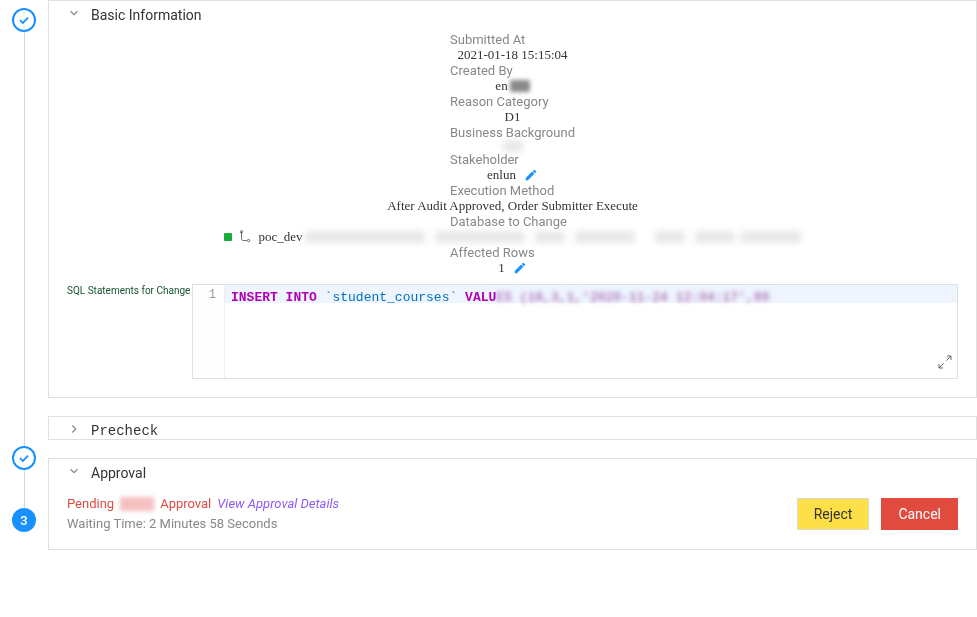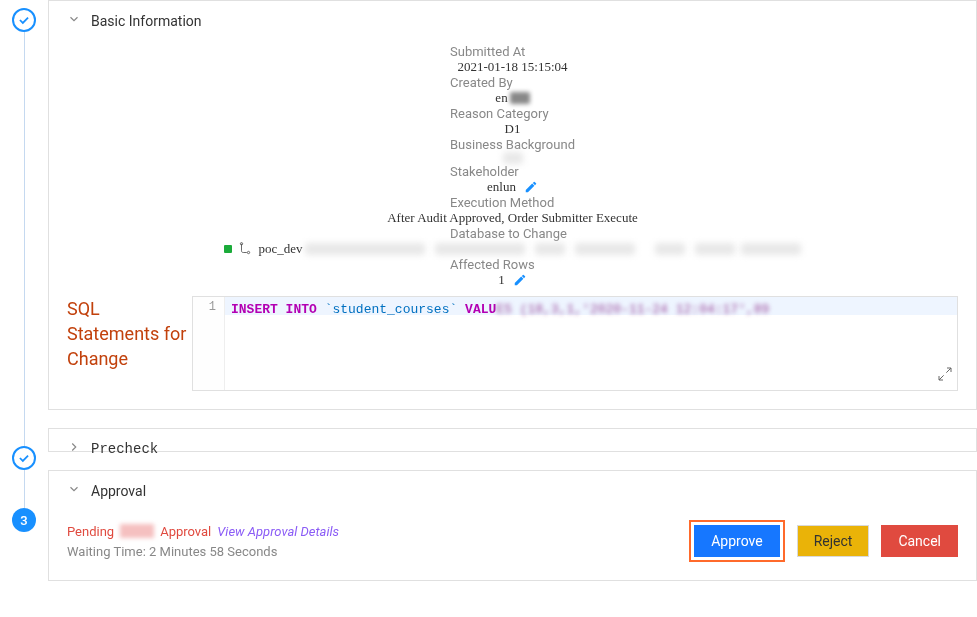--- a/index.html
+++ b/index.html
@@ -13,41 +13,41 @@
 .step-check { border: 2px solid #1890ff; background: #fff; }
 .step-check svg { width: 14px; height: 14px; }
 .step-num { background: #1890ff; color: #fff; font-size: 13px; font-weight: 500; }
 .connector { width: 1px; background: #c5d9f0; }
 .conn1 { height: 414px; }
 .conn2 { height: 38px; }
 
 .content { flex: 1; display: flex; flex-direction: column; }
 
 .panel { border: 1px solid #e0e0e0; background: #fff; margin-bottom: 18px; }
-.panel-header { display: flex; align-items: center; padding: 11px 18px; cursor: pointer; }
+.panel-header { display: flex; align-items: center; padding: 5px 18px; cursor: pointer; }
 .panel-header .chev { margin-right: 10px; }
 .panel-title { font-size: 14px; color: #333; }
 .panel-body { padding: 4px 18px 18px 18px; }
 
 .info-row { display: flex; align-items: center; min-height: 27px; flex-direction: column; }
 .info-label { width: 125px; color: #888; font-size: 13px; flex-shrink: 0; }
 .info-value { color: #333; font-size: 13px; display: flex; align-items: center; font-family: Liberation Serif, serif; }
 
 .edit-icon { color: #1890ff; margin-left: 8px; cursor: pointer; display: inline-flex; }
 .edit-icon svg { width: 14px; height: 14px; }
 
 .db-dot { width: 8px; height: 8px; background: #1bab3a; border-radius: 1px; display: inline-block; margin-right: 6px; }
 .branch-icon { margin-right: 6px; display: inline-flex; }
 .branch-icon svg { width: 14px; height: 14px; }
 .blur { filter: blur(3px); color: #999; background: #e8e8e8; display: inline-block; height: 12px; border-radius: 2px; }
 .blur.w20{width:20px;}.blur.w60{width:60px;}.blur.w120{width:120px;}.blur.w30{width:30px;}.blur.w40{width:40px;}.blur.w90{width:90px;}
 .blur-dk{background:#888; filter:blur(2px);}
 
 .sql-row { display: flex; align-items: flex-start; margin-top: 8px; }
-.sql-label { width: 125px; color: #c2410c; font-size: 18px; flex-shrink: 0; line-height: 1.4; }
+.sql-label { width: 125px; color: #14532d; font-size: 10px; flex-shrink: 0; line-height: 1.4; }
 .code-area { flex: 1; border: 1px solid #e0e0e0; background: #fefefe; position: relative; height: 95px; display: flex; font-family: "Courier New", monospace; font-size: 13px; }
 .gutter { width: 32px; text-align: right; padding: 3px 8px 0 0; color: #999; border-right: 1px solid #eee; font-size: 12px; }
 .code-body { flex: 1; padding: 5px 6px; background: linear-gradient(#eef5ff 0, #eef5ff 18px, #fff 18px, #fff 100%); }
 .kw-insert { color: #b300b3; font-weight: bold; }
 .kw-table { color: #0070c0; }
 .kw-value { color: #b300b3; font-weight: bold; }
 .code-blur { filter: blur(2px); color: #9a4a9a; }
 .expand-icon { position: absolute; bottom: 4px; right: 4px; cursor: pointer; }
 .expand-icon svg { width: 16px; height: 16px; }
 
@@ -57,21 +57,21 @@
 .approval-body { padding: 10px 18px 18px 18px; display: flex; align-items: center; justify-content: space-between; }
 .approval-left { display: flex; flex-direction: column; gap: 5px; }
 .pending-line { display: flex; align-items: center; gap: 6px; }
 .pending { color: #e04a3f; }
 .blur-pink { background: #f5c0c0; filter: blur(2px); width: 34px; height: 14px; display: inline-block; }
 .view-link { color: #8b5cf6; cursor: pointer; font-style: italic; }
 .waiting { color: #888; }
 
 .actions { display: flex; align-items: center; gap: 12px; }
 .approve-wrap { border: 2px solid #ff6a2b; padding: 3px; }
-.btn { border: 1px solid #d9d9d9; background: #eab308; padding: 7px 16px; font-size: 14px; cursor: pointer; font-family: inherit; color: #333; }
+.btn { border: 1px solid #d9d9d9; background: #fde047; padding: 7px 16px; font-size: 14px; cursor: pointer; font-family: inherit; color: #333; }
 .btn-primary { background: #1677ff; border-color: #1677ff; color: #fff; }
 .btn-danger { background: #e04a3f; border-color: #e04a3f; color: #fff; }
 
 .chev svg { width: 14px; height: 14px; color: #888; }
 </style>
 </head>
 <body>
 
 <div class="container">
   <div class="timeline">
@@ -214,22 +214,19 @@
         <div class="approval-left">
           <div class="pending-line">
             <span class="pending">Pending</span>
             <span class="blur-pink"></span>
             <span class="pending">Approval</span>
             <span class="view-link">View Approval Details</span>
           </div>
           <div class="waiting">Waiting Time:  2 Minutes 58 Seconds</div>
         </div>
         <div class="actions">
-          <div class="approve-wrap">
-            <button class="btn btn-primary">Approve</button>
-          </div>
           <button class="btn">Reject</button>
           <button class="btn btn-danger">Cancel</button>
         </div>
       </div>
     </div>
   </div>
 </div>
 
 </body></html>

